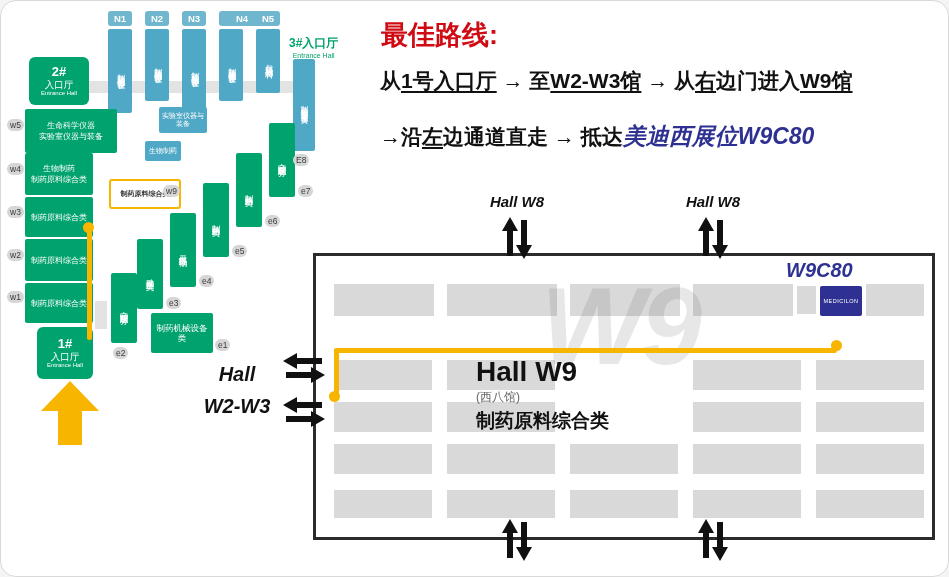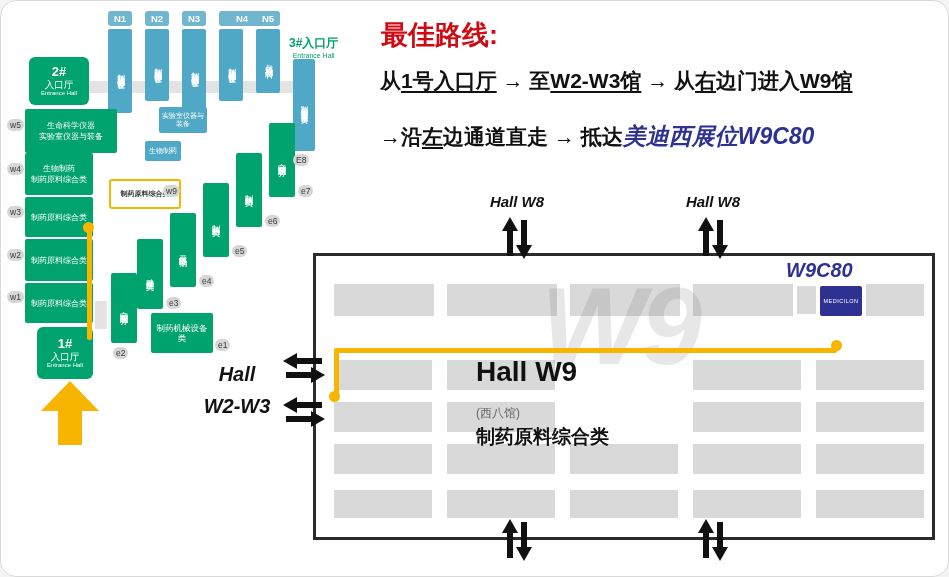--- a/index.html
+++ b/index.html
@@ -158,21 +158,21 @@
       <span style="color:#fff;font-size:5.5px;letter-spacing:0.5px">MEDICILON</span>
     </div>
 
     <div class="abs yellow" style="left:18px;top:92px;width:503px;height:4.5px;z-index:4;border-radius:2px"></div>
     <div class="abs yellow" style="left:18px;top:95px;width:4.5px;height:45px;z-index:4;border-radius:2px"></div>
     <div class="dot" style="left:13px;top:135px;z-index:5"></div>
     <div class="dot" style="left:515px;top:84px;z-index:5"></div>
 
     <div class="abs" style="left:160px;top:100px;width:300px;text-align:left;z-index:5">
       <div style="font-size:28px;font-weight:800">Hall W9</div>
-      <div style="font-size:12px;color:#666;margin-top:17px">(西八馆)</div>
+      <div style="font-size:12px;color:#666;margin-top:1px">(西八馆)</div>
       <div style="font-size:19px;font-weight:800;margin-top:2px">制药原料综合类</div>
     </div>
   </div>
 
   <div class="gate-label" style="left:477px;top:192px;width:78px">Hall W8</div>
   <div class="gate-label" style="left:673px;top:192px;width:78px">Hall W8</div>
 
   <svg class="abs" style="left:501px;top:216px;z-index:6" width="30" height="42" viewBox="0 0 30 42">
     <polygon points="8,0 0,14 16,14" fill="#111"></polygon>
       <rect x="5" y="13" width="6" height="26" fill="#111"></rect>

